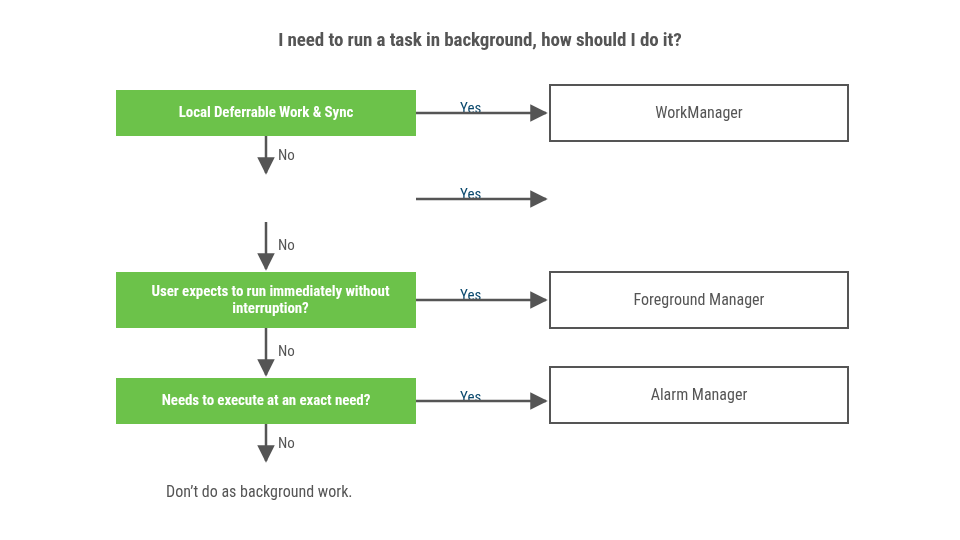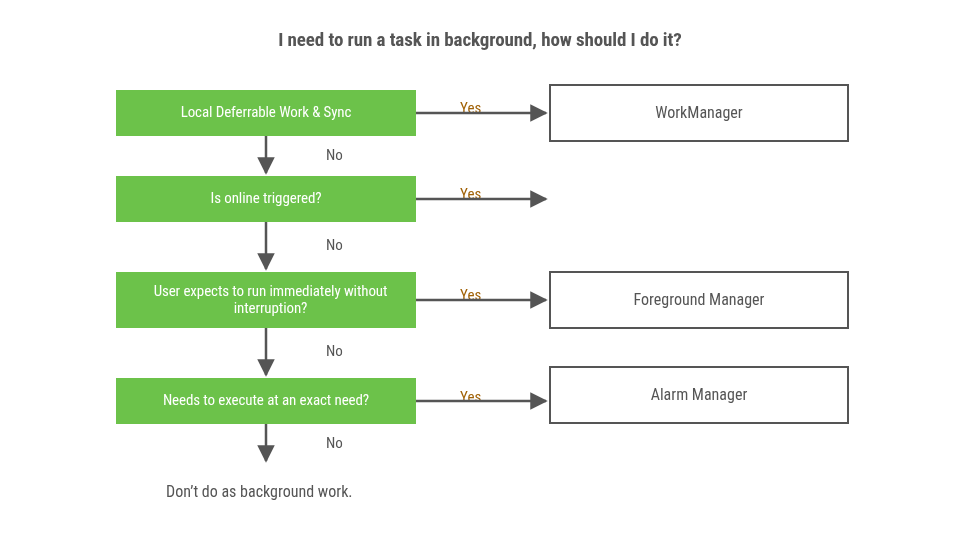--- a/index.html
+++ b/index.html
@@ -1,36 +1,35 @@
 <!DOCTYPE html>
 <html><head>
 <meta charset="utf-8">
 <style>
   html,body{margin:0;padding:0;width:960px;height:540px;background:#fff;font-family:"Roboto Condensed","Arial Narrow",Arial,Helvetica,sans-serif;font-stretch:condensed;color:#555;}
   .stage{position:relative;width:960px;height:404px;}
   .title{position:absolute;left:0;right:0;top:28px;text-align:center;font-weight:700;font-size:19px;color:#555;letter-spacing:-0.1px;}
-  .qbox{position:absolute;left:116px;width:300px;height:46px;background:#6cc24a;color:#fff;display:flex;align-items:center;justify-content:center;font-weight:400;font-size:15px;text-align:center;line-height:1.15;box-sizing:border-box;padding:0 14px;letter-spacing:-0.1px;}
+  .qbox{position:absolute;left:116px;width:300px;height:46px;background:#6cc24a;color:#fff;display:flex;align-items:center;justify-content:center;font-weight:700;font-size:15px;text-align:center;line-height:1.15;box-sizing:border-box;padding:0 14px;letter-spacing:-0.1px;}
   .qbox.tall{height:56px;padding-left:23px;}
   .rbox{position:absolute;left:549px;width:300px;border:2px solid #555;display:flex;align-items:center;justify-content:center;font-size:16px;color:#555;text-align:right;box-sizing:border-box;padding:0 18px;line-height:1.2;}
-  .vlbl{position:absolute;font-size:15px;color:#555;margin-left:48px;}
-  .hlbl{position:absolute;font-size:15px;color:#a16207;}
+  .vlbl{position:absolute;font-size:15px;color:#555;}
+  .hlbl{position:absolute;font-size:15px;color:#0c4a6e;}
   .footnote{position:absolute;font-size:16px;color:#555;}
   svg{position:absolute;left:0;top:0;pointer-events:none;}
 </style>
 </head>
 <body>
 
 <div class="stage">
 
   <div class="title">I need to run a task in background, how should I do it?</div>
 
   <div class="qbox" style="top:90px">Local Deferrable Work &amp; Sync</div>
   <div class="rbox" style="top:84px;height:58px">WorkManager</div>
 
-  <div class="qbox" style="top:176px">Is online triggered?</div>
 
   <div class="qbox tall" style="top:272px">User expects to run immediately without interruption?</div>
   <div class="rbox" style="top:271px;height:58px">Foreground Manager</div>
 
   <div class="qbox" style="top:378px">Needs to execute at an exact need?</div>
   <div class="rbox" style="top:366px;height:58px">Alarm Manager</div>
 
   <span class="hlbl" style="left:460px;top:99px">Yes</span>
   <span class="hlbl" style="left:460px;top:185px">Yes</span>
   <span class="hlbl" style="left:460px;top:286px">Yes</span>

